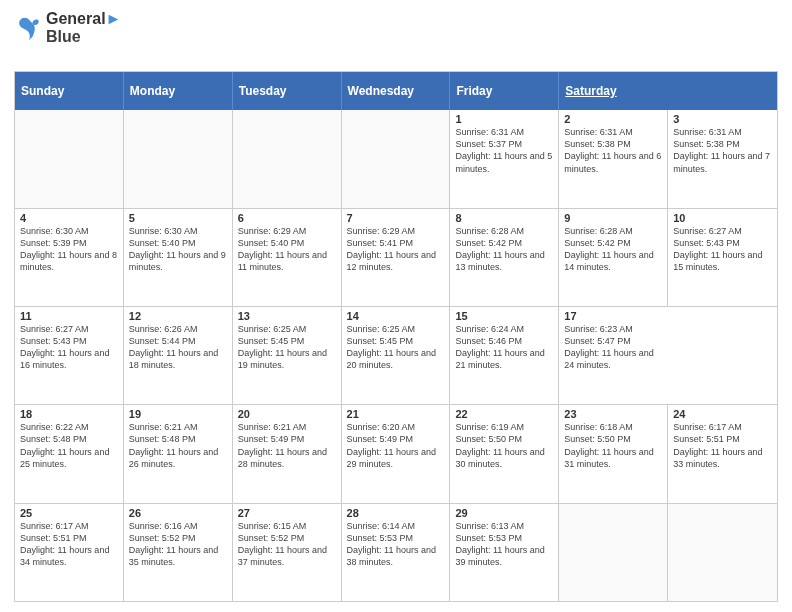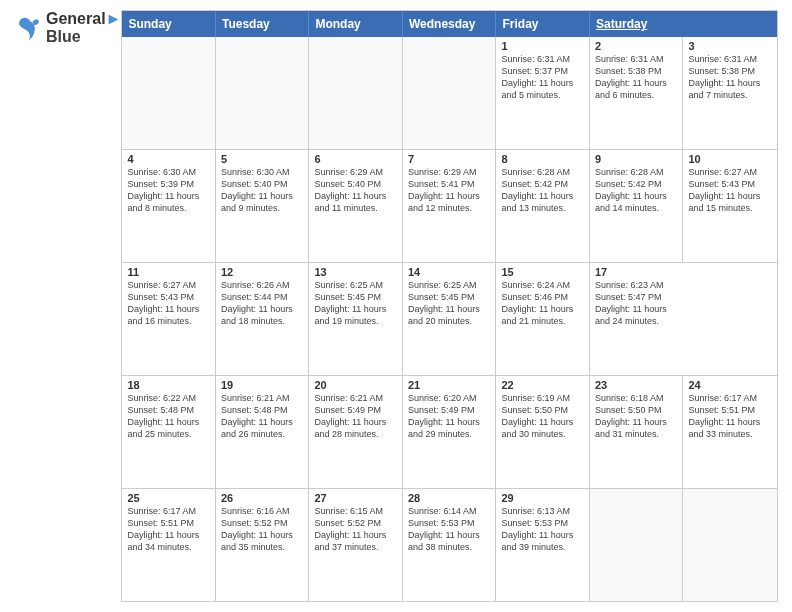--- a/index.html
+++ b/index.html
@@ -8,20 +8,22 @@
       background: #fff;
       width: 792px;
       height: 612px;
       overflow: hidden;
     }
     .page {
       width: 792px;
       height: 612px;
       padding: 10px 14px;
       display: flex;
+      flex-direction: column;
+      gap: 18px;
     }
     .header {
       display: flex;
       justify-content: space-between;
       align-items: flex-start;
       margin-bottom: 8px;
     }
     .logo {
       display: flex;
       align-items: center;
@@ -51,21 +53,21 @@
     }
     .day-headers {
       display: grid;
       grid-template-columns: repeat(7, 1fr);
       background: #3b6db5;
     }
     .day-header {
       color: #fff;
       font-size: 12px;
       font-weight: bold;
-      padding: 6px 6px;
+      padding: 12px 6px;
       border-right: 1px solid #5a8bd0;
     }
     .day-header:last-child { border-right: none; text-decoration: underline; }
     .calendar-body {
       flex: 1;
       display: flex;
       flex-direction: column;
     }
     .week-row {
       display: grid;
@@ -114,22 +116,22 @@
     </div>
     <div class="title-block">
       <div class="month-year"></div>
       <div class="location"></div>
     </div>
   </div>
 
   <div class="calendar">
     <div class="day-headers">
     <div class="day-header">Sunday</div>
+        <div class="day-header">Monday</div>
         <div class="day-header">Tuesday</div>
-        <div class="day-header">Monday</div>
         <div class="day-header">Wednesday</div>
         <div class="day-header">Friday</div>
         <div class="day-header">Saturday</div>
       </div>
     <div class="calendar-body">
     <div class="week-row">
           <div class="day-cell empty"></div>
           <div class="day-cell empty"></div>
           <div class="day-cell empty"></div>
           <div class="day-cell empty"></div>

